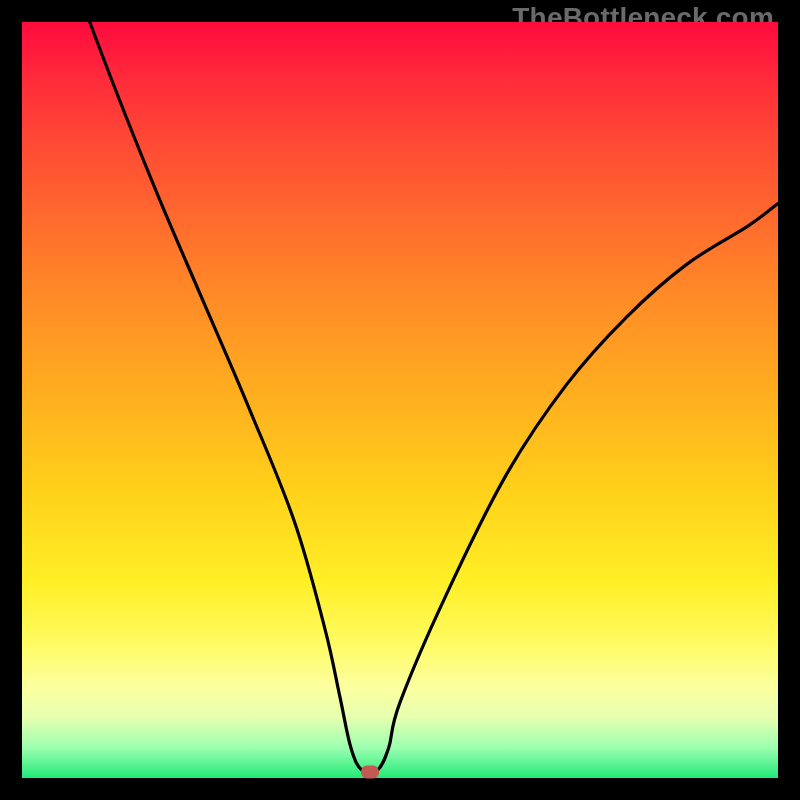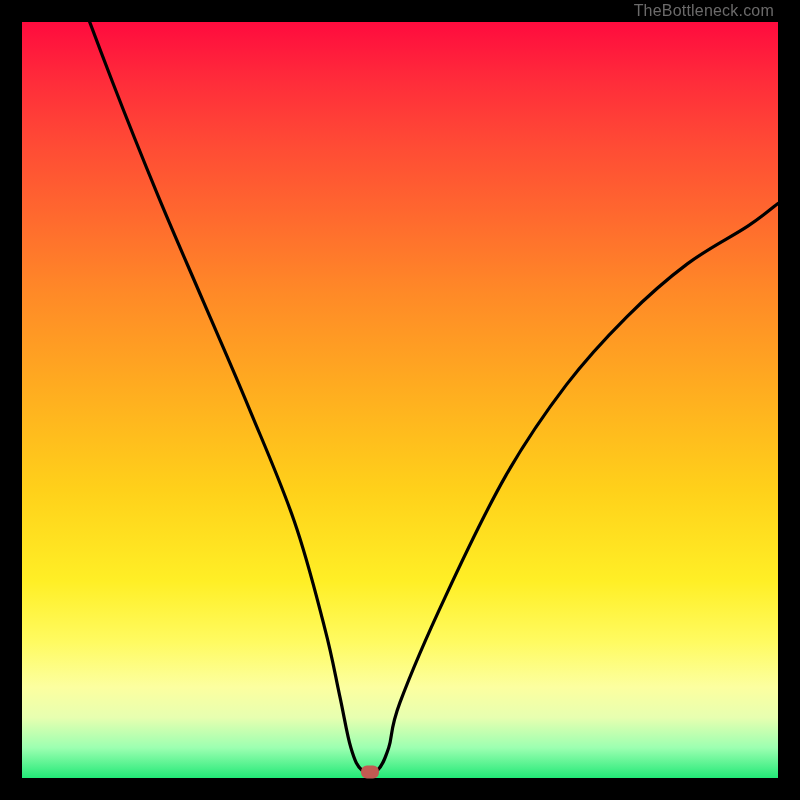--- a/index.html
+++ b/index.html
@@ -37,22 +37,22 @@
       #fcffa0 88%,
       #e7ffb0 92%,
       #9cffb1 96%,
       #22e977 100%
     );
   }
   .watermark {
     position: absolute;
     top: 2px;
     right: 26px;
-    font-size: 16px;
-    font-weight: 400;
+    font-size: 28px;
+    font-weight: 700;
     color: #6b6a6a;
     letter-spacing: 0.2px;
     user-select: none;
   }
   .marker {
     position: absolute;
     width: 18px;
     height: 13px;
     border-radius: 6px;
     background: #c25a52;

